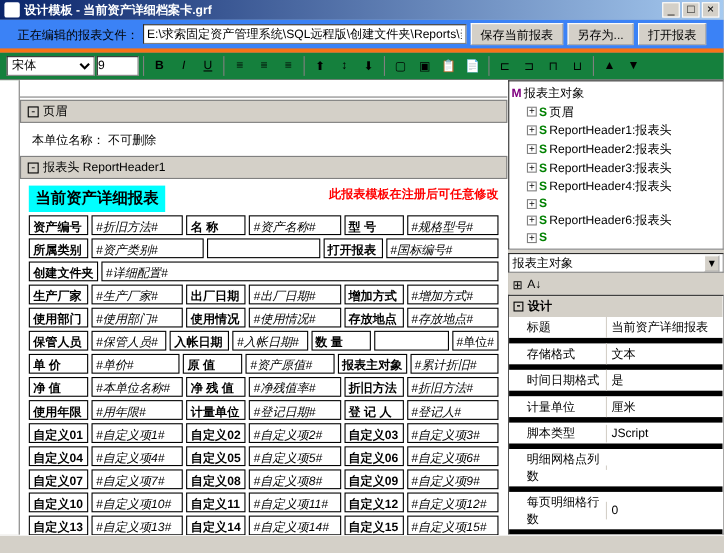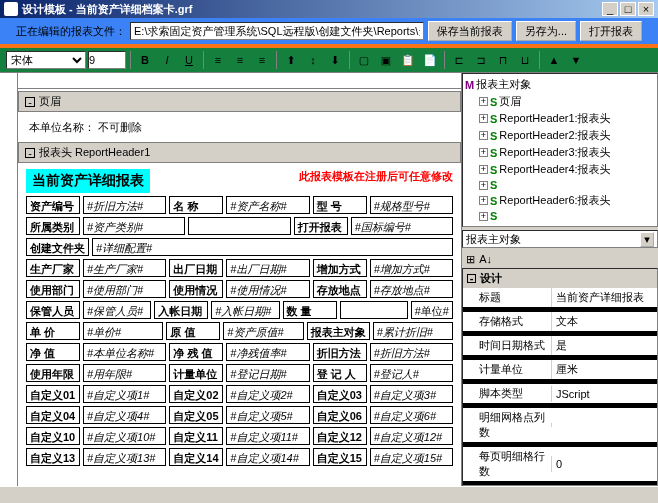--- a/index.html
+++ b/index.html
@@ -205,20 +205,28 @@
         </div>
         <div class="field-row">
           <span class="cell lbl">自定义04</span>
           <span class="cell val">#自定义项4#</span>
           <span class="cell lbl">自定义05</span>
           <span class="cell val">#自定义项5#</span>
           <span class="cell lbl">自定义06</span>
           <span class="cell val">#自定义项6#</span>
         </div>
         <div class="field-row">
+          <span class="cell lbl">自定义07</span>
+          <span class="cell val">#自定义项7#</span>
+          <span class="cell lbl">自定义08</span>
+          <span class="cell val">#自定义项8#</span>
+          <span class="cell lbl">自定义09</span>
+          <span class="cell val">#自定义项9#</span>
+        </div>
+        <div class="field-row">
           <span class="cell lbl">自定义10</span>
           <span class="cell val">#自定义项10#</span>
           <span class="cell lbl">自定义11</span>
           <span class="cell val">#自定义项11#</span>
           <span class="cell lbl">自定义12</span>
           <span class="cell val">#自定义项12#</span>
         </div>
         <div class="field-row">
           <span class="cell lbl">自定义13</span>
           <span class="cell val">#自定义项13#</span>

